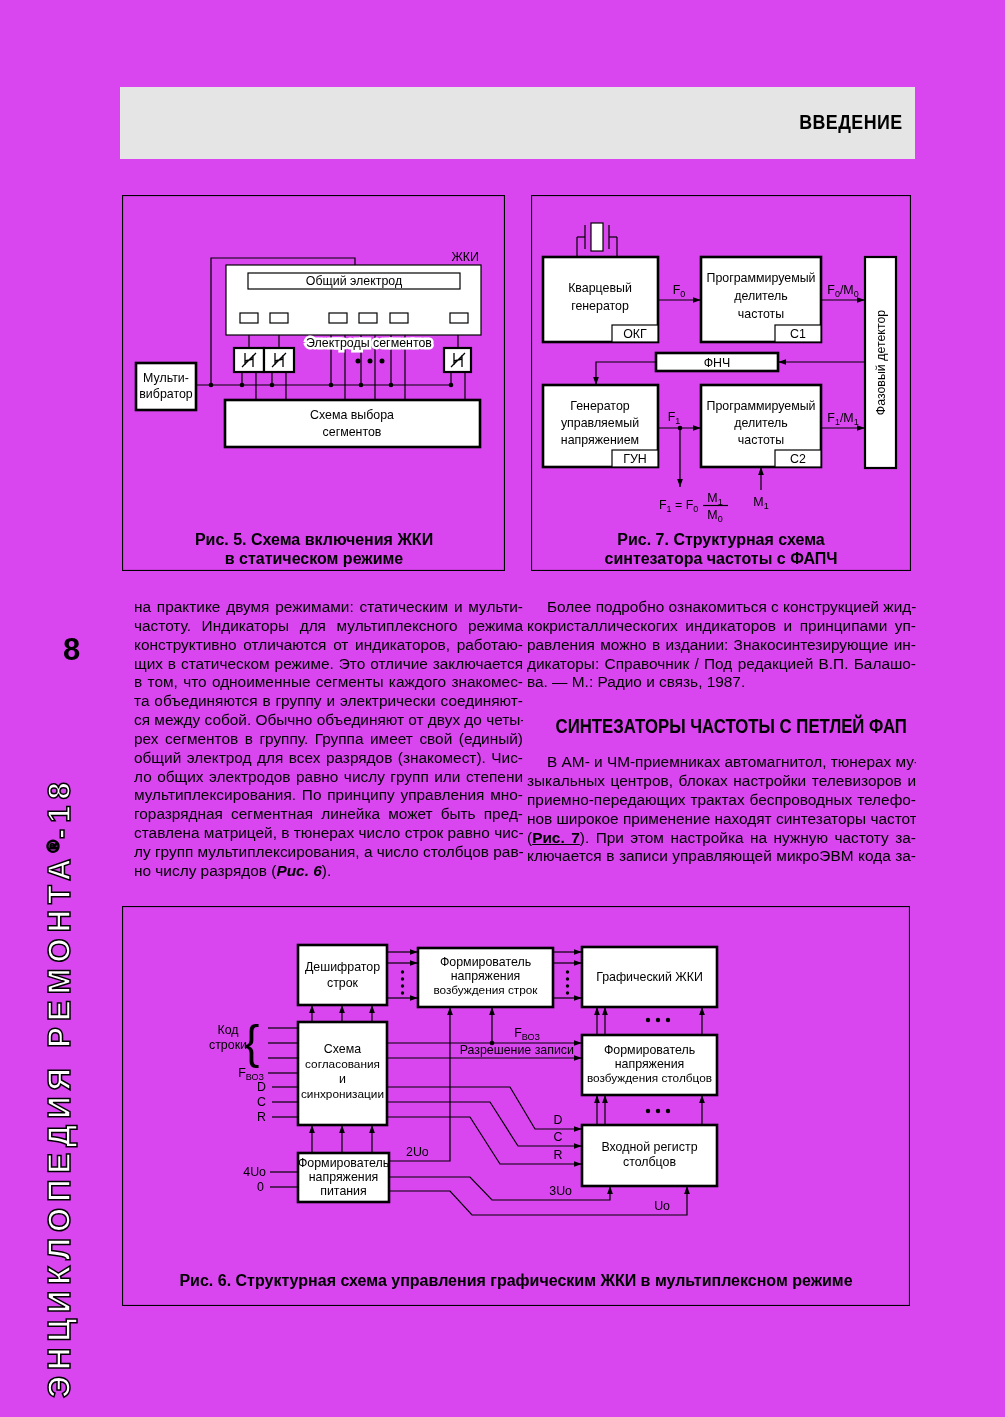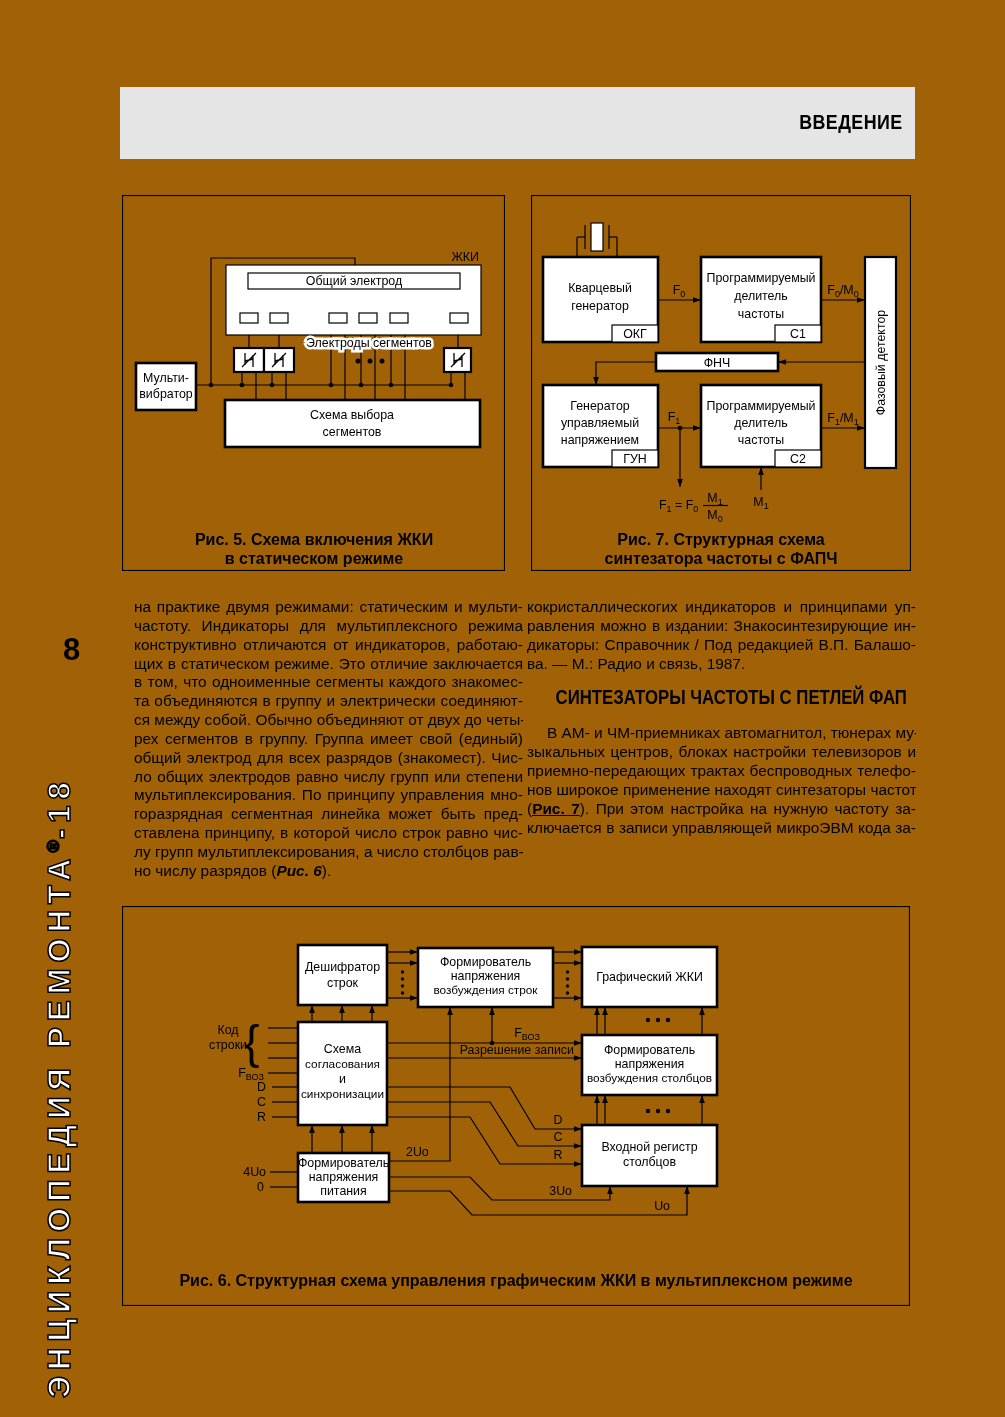--- a/index.html
+++ b/index.html
@@ -1,35 +1,35 @@
 <!DOCTYPE html>
 <html><head>
 <meta charset="utf-8">
 <style>
   html,body{margin:0;padding:0;background:#fff;}
-  .page{position:relative;width:1005px;height:1417px;background:#a16207;overflow:hidden;
+  .page{position:relative;width:1005px;height:1417px;background:#d946ef;overflow:hidden;
         font-family:"Liberation Sans",sans-serif;color:#000;}
   
   .header-bar{position:absolute;left:120px;top:87px;width:795px;height:72px;background:#e5e5e5;}
   .header-title{position:absolute;right:12px;top:23px;font-weight:bold;font-size:21px;
         letter-spacing:.5px;transform:scaleX(.85);transform-origin:right center;}
   
   .page-number{position:absolute;left:63px;top:632px;font-size:31px;font-weight:bold;}
   .brand{position:absolute;left:42px;top:1398px;transform:rotate(-90deg);transform-origin:top left;
         white-space:nowrap;font-size:31px;font-weight:bold;letter-spacing:6px;
         color:#fff;-webkit-text-stroke:1.5px #000;}
   .brand sup{font-size:17px;letter-spacing:1px;}
   
   .col{position:absolute;top:598px;width:389px;font-size:15.4px;line-height:18.85px;}
   .col-left{left:134px;}
   .col-right{left:527px;}
   .tl{text-align:justify;text-align-last:justify;overflow:hidden;white-space:nowrap;}
   .tl.last{text-align-last:left;}
   .tl.ind{text-indent:20px;}
-  .sect-head{margin-top:15px;margin-bottom:13px;height:23px;text-align:center;}
+  .sect-head{margin-top:25px;margin-bottom:13px;height:23px;text-align:center;}
   .sect-head span{display:inline-block;font-weight:bold;font-size:19.5px;transform:scaleX(.86);
         transform-origin:center;white-space:nowrap;}
   
   .fig{position:absolute;}
   svg text{font-family:"Liberation Sans",sans-serif;fill:#000;}
   .t{font-size:12.4px;text-anchor:middle;}
   .t2{font-size:11.8px;text-anchor:middle;}
   .ts{font-size:12.4px;}
   .te{font-size:12.4px;text-anchor:end;}
   .sub{font-size:9px;}
@@ -219,27 +219,28 @@
       <div class="tl">конструктивно отличаются от индикаторов, работаю-</div>
       <div class="tl">щих в статическом режиме. Это отличие заключается</div>
       <div class="tl">в том, что одноименные сегменты каждого знакомес-</div>
       <div class="tl">та объединяются в группу и электрически соединяют-</div>
       <div class="tl">ся между собой. Обычно объединяют от двух до четы-</div>
       <div class="tl">рех сегментов в группу. Группа имеет свой (единый)</div>
       <div class="tl">общий электрод для всех разрядов (знакомест). Чис-</div>
       <div class="tl">ло общих электродов равно числу групп или степени</div>
       <div class="tl">мультиплексирования. По принципу управления мно-</div>
       <div class="tl">горазрядная сегментная линейка может быть пред-</div>
-      <div class="tl">ставлена принципу, в которой число строк равно чис-</div>
+      <div class="tl">ставлена матрицей, в тюнерах число строк равно чис-</div>
       <div class="tl">лу групп мультиплексирования, а число столбцов рав-</div>
       <div class="tl last"><span>но числу разрядов (</span><span style="font-weight: bold; font-style: italic;">Рис. 6</span><span>).</span></div>
     </div>
 
   <div class="col col-right">
     <div>
+        <div class="tl ind">Более подробно ознакомиться с конструкцией жид-</div>
         <div class="tl">кокристаллическогих индикаторов и принципами уп-</div>
         <div class="tl">равления можно в издании: Знакосинтезирующие ин-</div>
         <div class="tl">дикаторы: Справочник / Под редакцией В.П. Балашо-</div>
         <div class="tl last">ва. — М.: Радио и связь, 1987.</div>
       </div>
     <div class="sect-head">
       <span>СИНТЕЗАТОРЫ ЧАСТОТЫ С ПЕТЛЕЙ ФАП</span>
     </div>
     <div>
         <div class="tl ind">В АМ- и ЧМ-приемниках автомагнитол, тюнерах му-</div>

